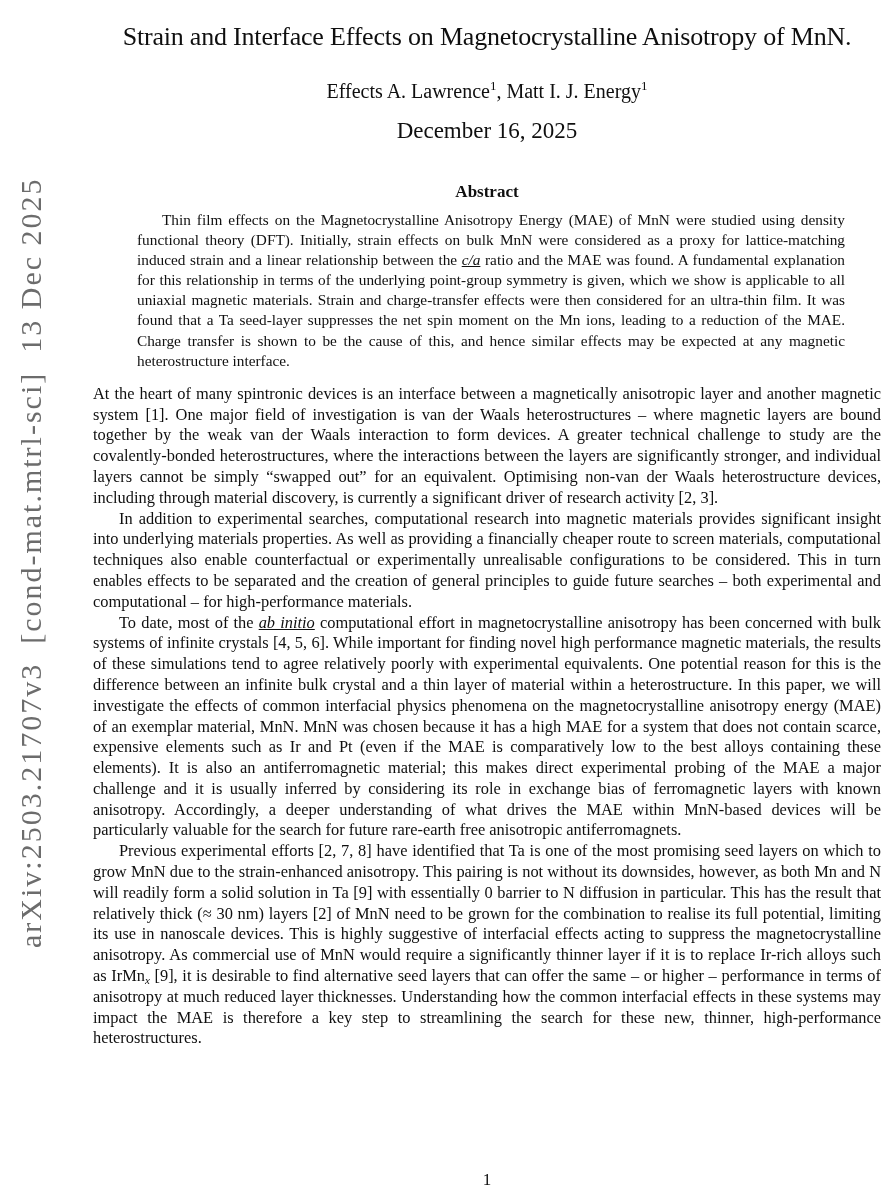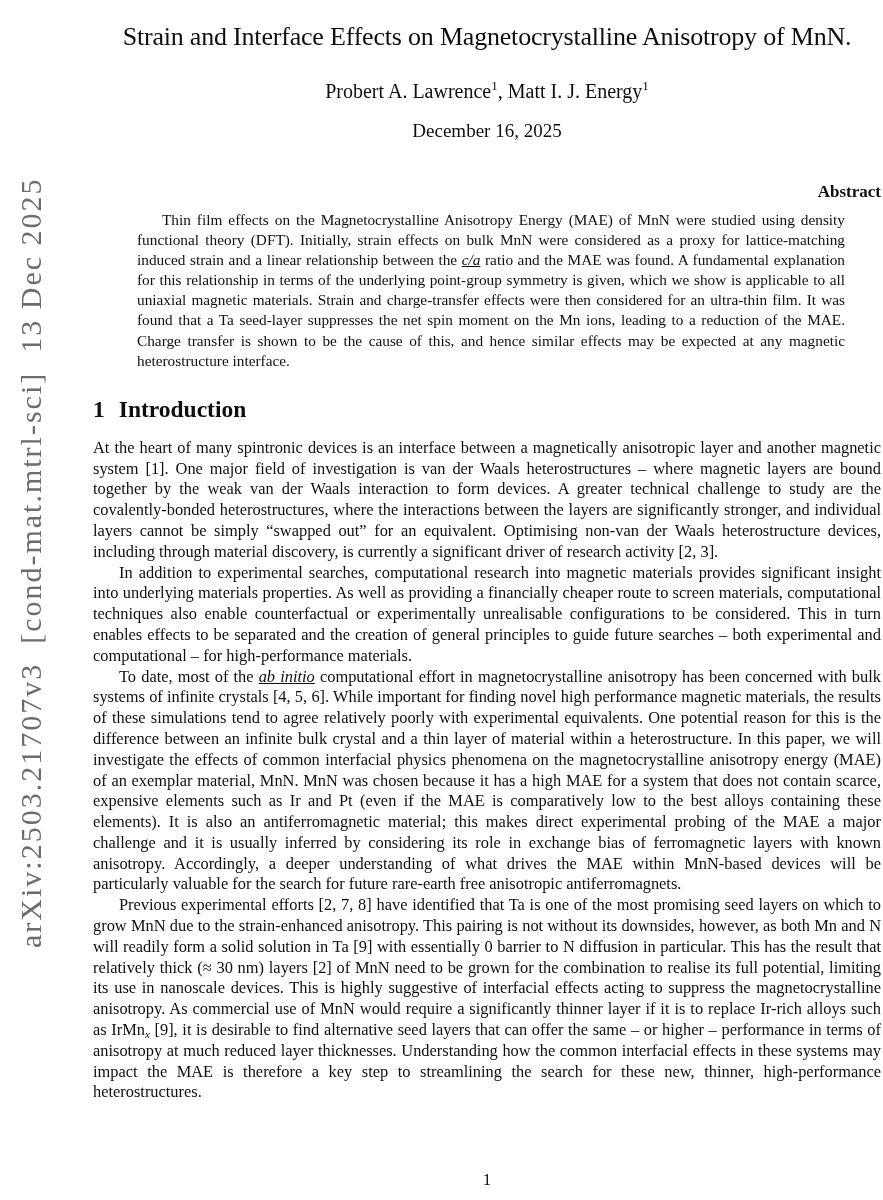--- a/index.html
+++ b/index.html
@@ -32,29 +32,29 @@
   .authors-line {
     margin-top: 24px;
     font-size: 20px;
     line-height: 26px;
     text-align: center;
   }
   .authors-line sup, .sub-italic { line-height: 0; }
   .authors-line sup { font-size: 13px; }
   .paper-date {
     margin-top: 15px;
-    font-size: 19px;
+    font-size: 23px;
     line-height: 24px;
     text-align: center;
   }
   .abstract-heading {
     margin-top: 38px;
     font-size: 17px;
     font-weight: bold;
-    text-align: right;
+    text-align: center;
     line-height: 22px;
   }
   .abstract-text {
     margin-top: 7px;
     margin-left: 44px;
     margin-right: 36px;
     font-size: 15.3px;
     line-height: 20.1px;
     text-align: justify;
     text-indent: 25px;
@@ -104,29 +104,28 @@
 <body>
 
 <div class="page">
 
   <div class="arxiv-stamp">arXiv:2503.21707v3  [cond-mat.mtrl-sci]  13 Dec 2025</div>
 
   <div class="content">
 
     <div class="paper-title">Strain and Interface Effects on Magnetocrystalline Anisotropy of MnN.</div>
 
-    <div class="authors-line"><span>Probert A. Lawrence</span><sup>1</sup><span>, </span><span>Matt I. J. Energy</span><sup>1</sup></div>
+    <div class="authors-line"><span>Effects A. Lawrence</span><sup>1</sup><span>, </span><span>Matt I. J. Energy</span><sup>1</sup></div>
 
     <div class="paper-date">December 16, 2025</div>
 
     <div class="abstract-heading">Abstract</div>
 
     <div class="abstract-text"><span>Thin film effects on the Magnetocrystalline Anisotropy Energy (MAE) of MnN were studied using density functional theory (DFT). Initially, strain effects on bulk MnN were considered as a proxy for lattice-matching induced strain and a linear relationship between the </span><span class="em">c/a</span><span> ratio and the MAE was found. A fundamental explanation for this relationship in terms of the underlying point-group symmetry is given, which we show is applicable to all uniaxial magnetic materials. Strain and charge-transfer effects were then considered for an ultra-thin film. It was found that a Ta seed-layer suppresses the net spin moment on the Mn ions, leading to a reduction of the MAE. Charge transfer is shown to be the cause of this, and hence similar effects may be expected at any magnetic heterostructure interface.</span></div>
 
-    <div class="section-heading"><span class="section-number">1</span><span>Introduction</span></div>
 
     <p class="body-par first">At the heart of many spintronic devices is an interface between a magnetically anisotropic layer and another magnetic system [1]. One major field of investigation is van der Waals heterostructures – where magnetic layers are bound together by the weak van der Waals interaction to form devices. A greater technical challenge to study are the covalently-bonded heterostructures, where the interactions between the layers are significantly stronger, and individual layers cannot be simply “swapped out” for an equivalent. Optimising non-van der Waals heterostructure devices, including through material discovery, is currently a significant driver of research activity [2, 3].</p>
 
     <p class="body-par indented">In addition to experimental searches, computational research into magnetic materials provides significant insight into underlying materials properties. As well as providing a financially cheaper route to screen materials, computational techniques also enable counterfactual or experimentally unrealisable configurations to be considered. This in turn enables effects to be separated and the creation of general principles to guide future searches – both experimental and computational – for high-performance materials.</p>
 
     <p class="body-par indented"><span>To date, most of the </span><span class="em">ab initio</span><span> computational effort in magnetocrystalline anisotropy has been concerned with bulk systems of infinite crystals [4, 5, 6]. While important for finding novel high performance magnetic materials, the results of these simulations tend to agree relatively poorly with experimental equivalents. One potential reason for this is the difference between an infinite bulk crystal and a thin layer of material within a heterostructure. In this paper, we will investigate the effects of common interfacial physics phenomena on the magnetocrystalline anisotropy energy (MAE) of an exemplar material, MnN. MnN was chosen because it has a high MAE for a system that does not contain scarce, expensive elements such as Ir and Pt (even if the MAE is comparatively low to the best alloys containing these elements). It is also an antiferromagnetic material; this makes direct experimental probing of the MAE a major challenge and it is usually inferred by considering its role in exchange bias of ferromagnetic layers with known anisotropy. Accordingly, a deeper understanding of what drives the MAE within MnN-based devices will be particularly valuable for the search for future rare-earth free anisotropic antiferromagnets.</span></p>
 
     <p class="body-par indented"><span>Previous experimental efforts [2, 7, 8] have identified that Ta is one of the most promising seed layers on which to grow MnN due to the strain-enhanced anisotropy. This pairing is not without its downsides, however, as both Mn and N will readily form a solid solution in Ta [9] with essentially 0 barrier to N diffusion in particular. This has the result that relatively thick (≈ 30 nm) layers [2] of MnN need to be grown for the combination to realise its full potential, limiting its use in nanoscale devices. This is highly suggestive of interfacial effects acting to suppress the magnetocrystalline anisotropy. As commercial use of MnN would require a significantly thinner layer if it is to replace Ir-rich alloys such as IrMn</span><span class="sub-italic">x</span><span> [9], it is desirable to find alternative seed layers that can offer the same – or higher – performance in terms of anisotropy at much reduced layer thicknesses. Understanding how the common interfacial effects in these systems may impact the MAE is therefore a key step to streamlining the search for these new, thinner, high-performance heterostructures.</span></p>
 
   </div>

